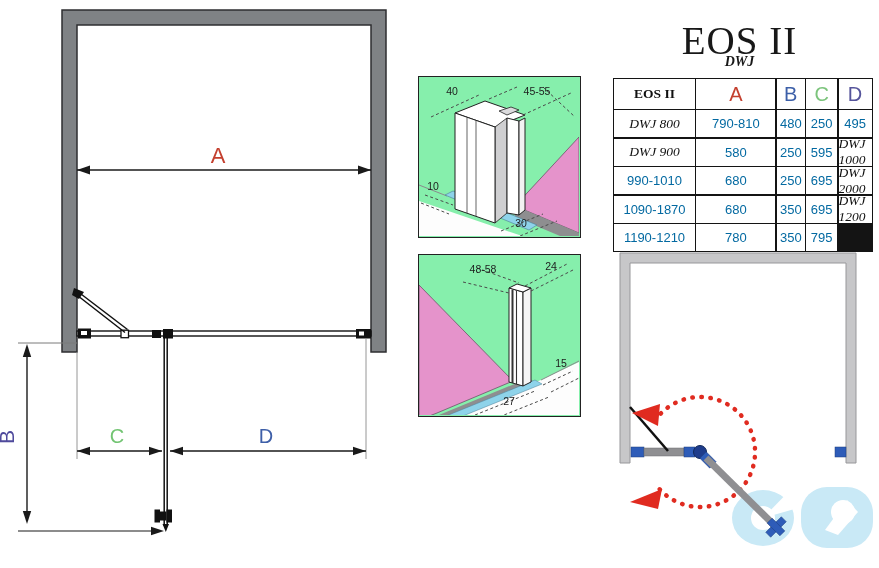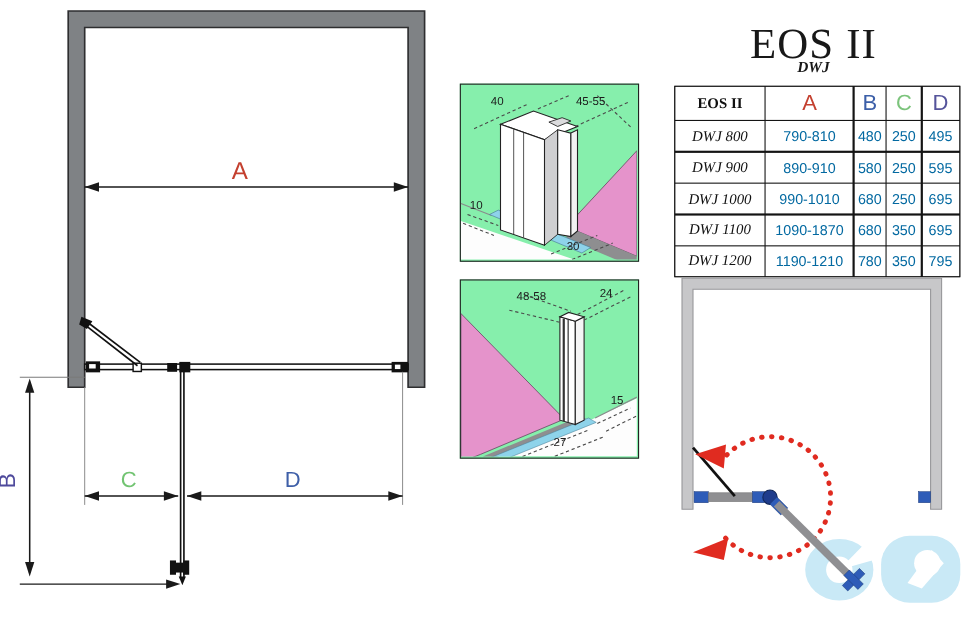--- a/index.html
+++ b/index.html
@@ -178,32 +178,31 @@
     <div class="cell hdr-letter hdr-c">C</div>
     <div class="cell hdr-letter hdr-d">D</div>
 
     <div class="cell model">DWJ 800</div>
     <div class="cell">790-810</div>
     <div class="cell">480</div>
     <div class="cell">250</div>
     <div class="cell">495</div>
 
     <div class="cell model">DWJ 900</div>
-    <div class="cell">890-910</div>
     <div class="cell">580</div>
     <div class="cell">250</div>
     <div class="cell">595</div>
 
     <div class="cell model">DWJ 1000</div>
     <div class="cell">990-1010</div>
     <div class="cell">680</div>
     <div class="cell">250</div>
     <div class="cell">695</div>
 
-    <div class="cell model">DWJ 1100</div>
+    <div class="cell model">DWJ 2000</div>
     <div class="cell">1090-1870</div>
     <div class="cell">680</div>
     <div class="cell">350</div>
     <div class="cell">695</div>
 
     <div class="cell model">DWJ 1200</div>
     <div class="cell">1190-1210</div>
     <div class="cell">780</div>
     <div class="cell">350</div>
     <div class="cell">795</div>

